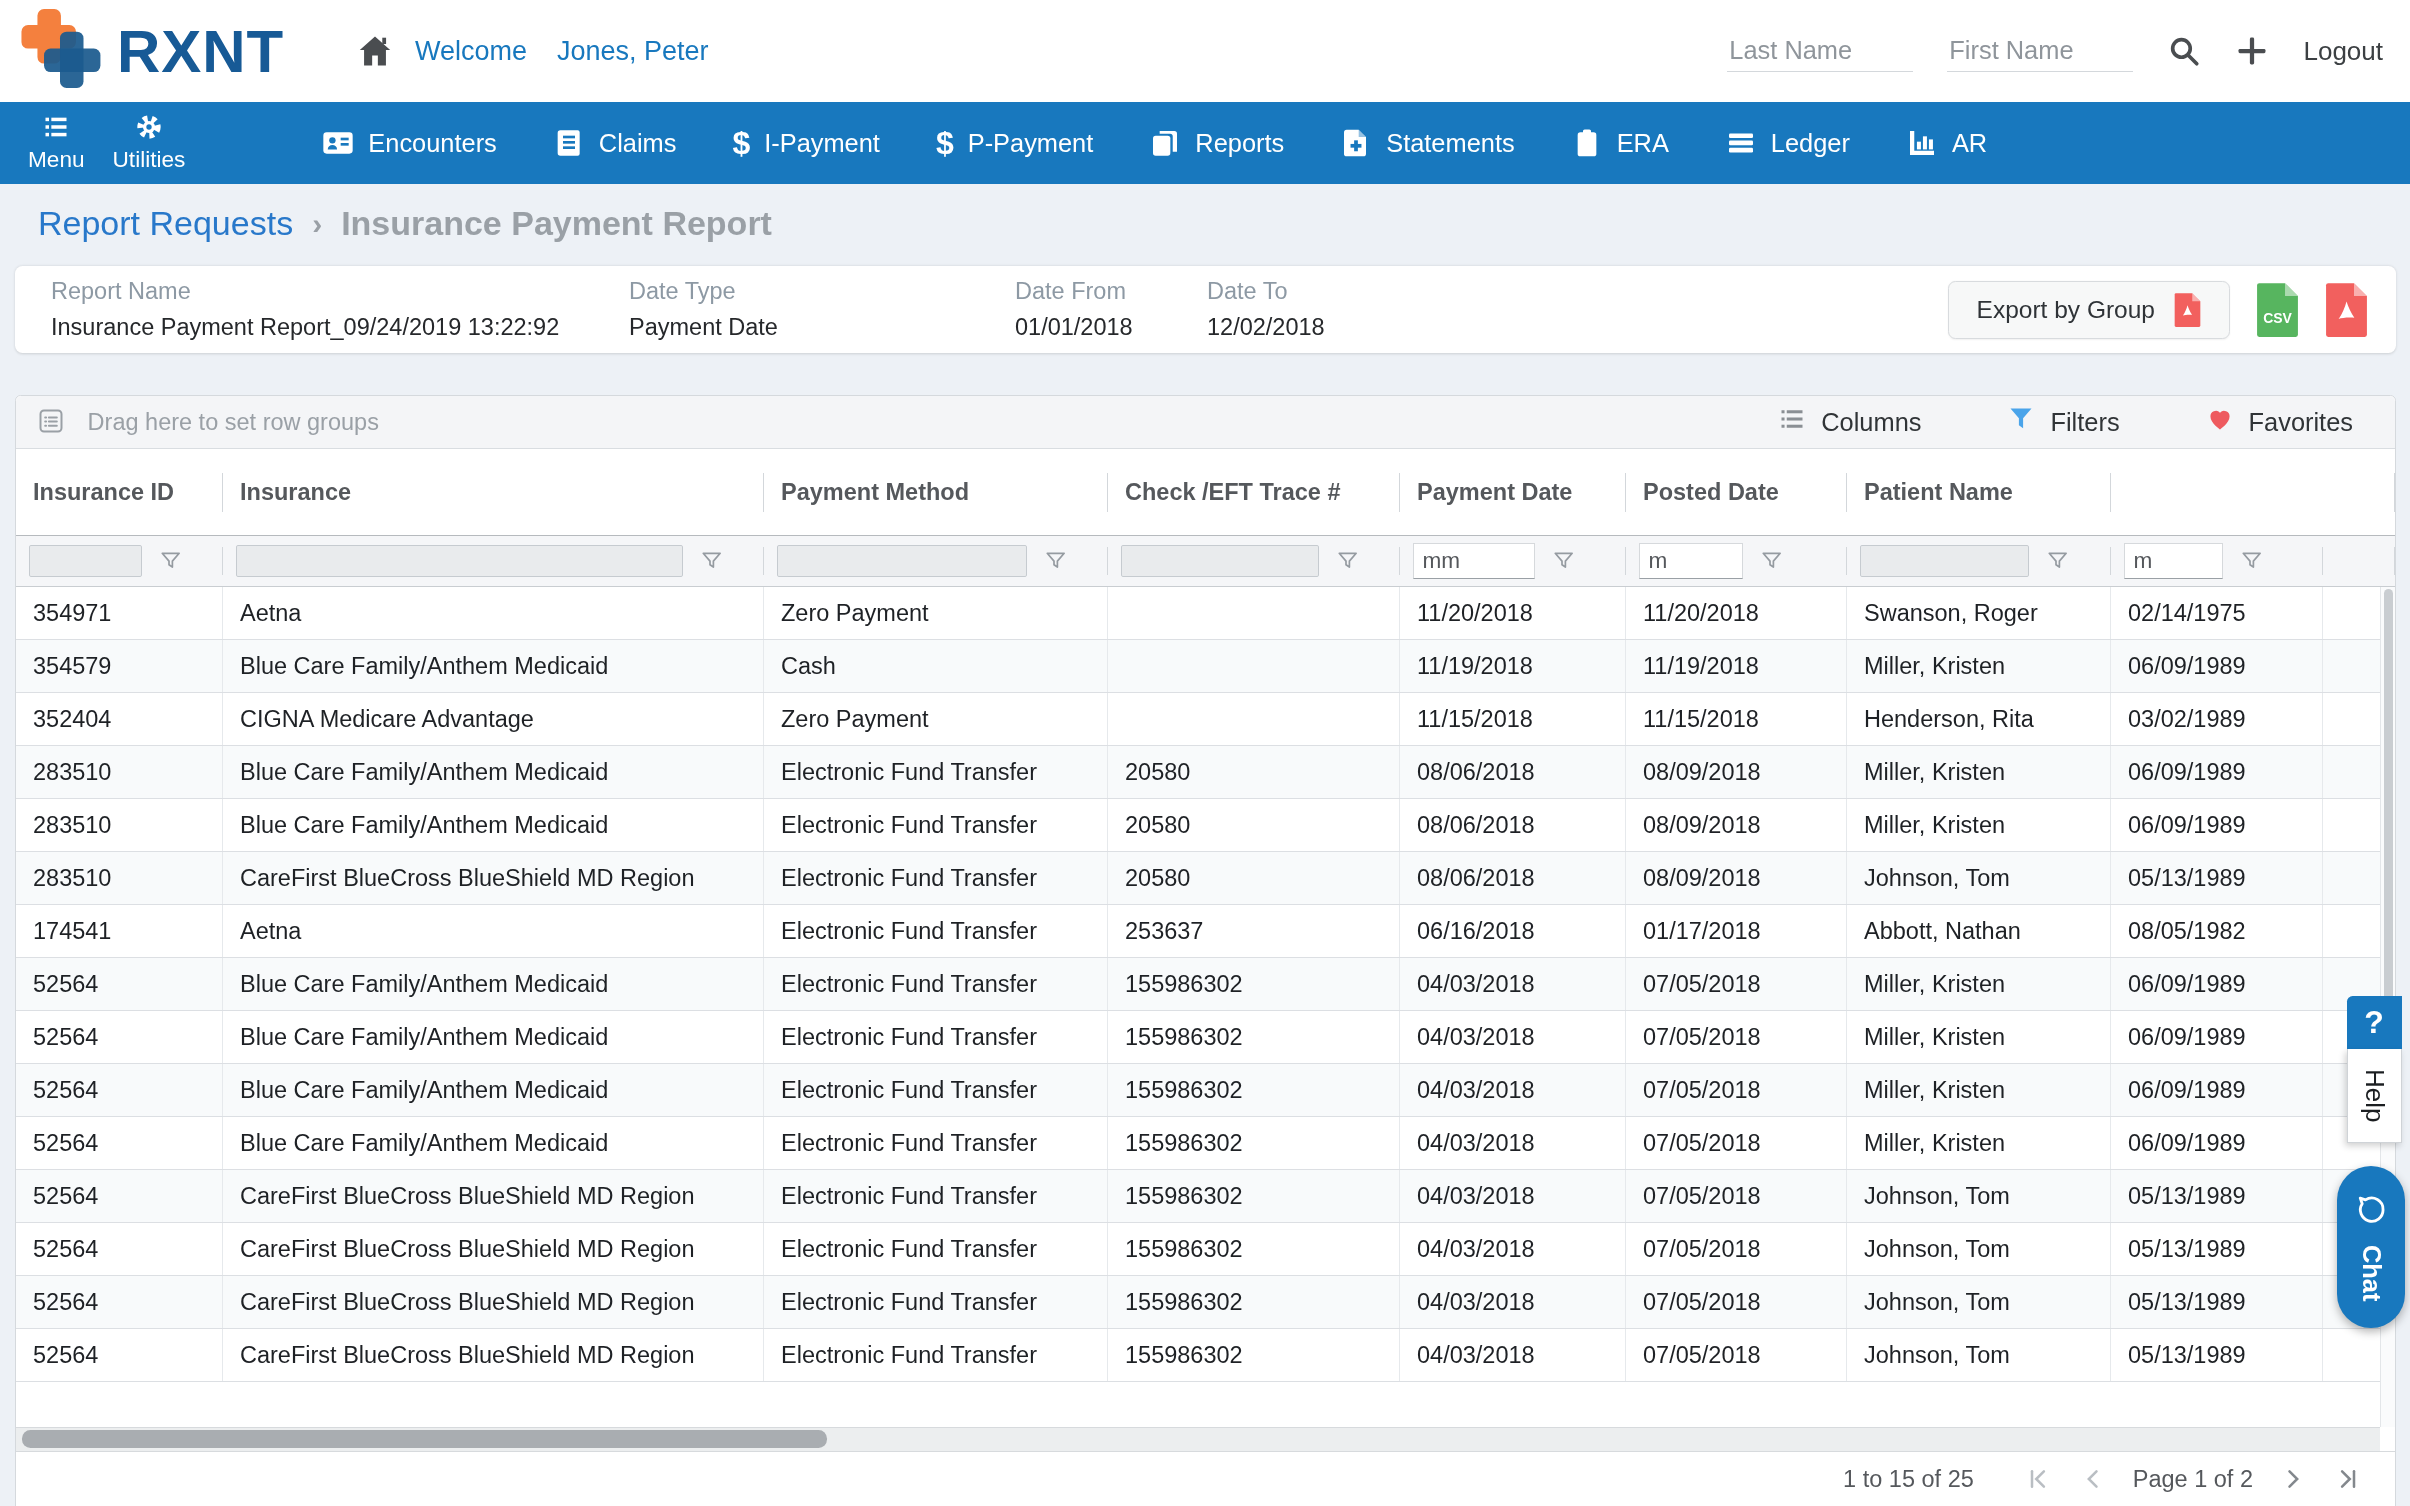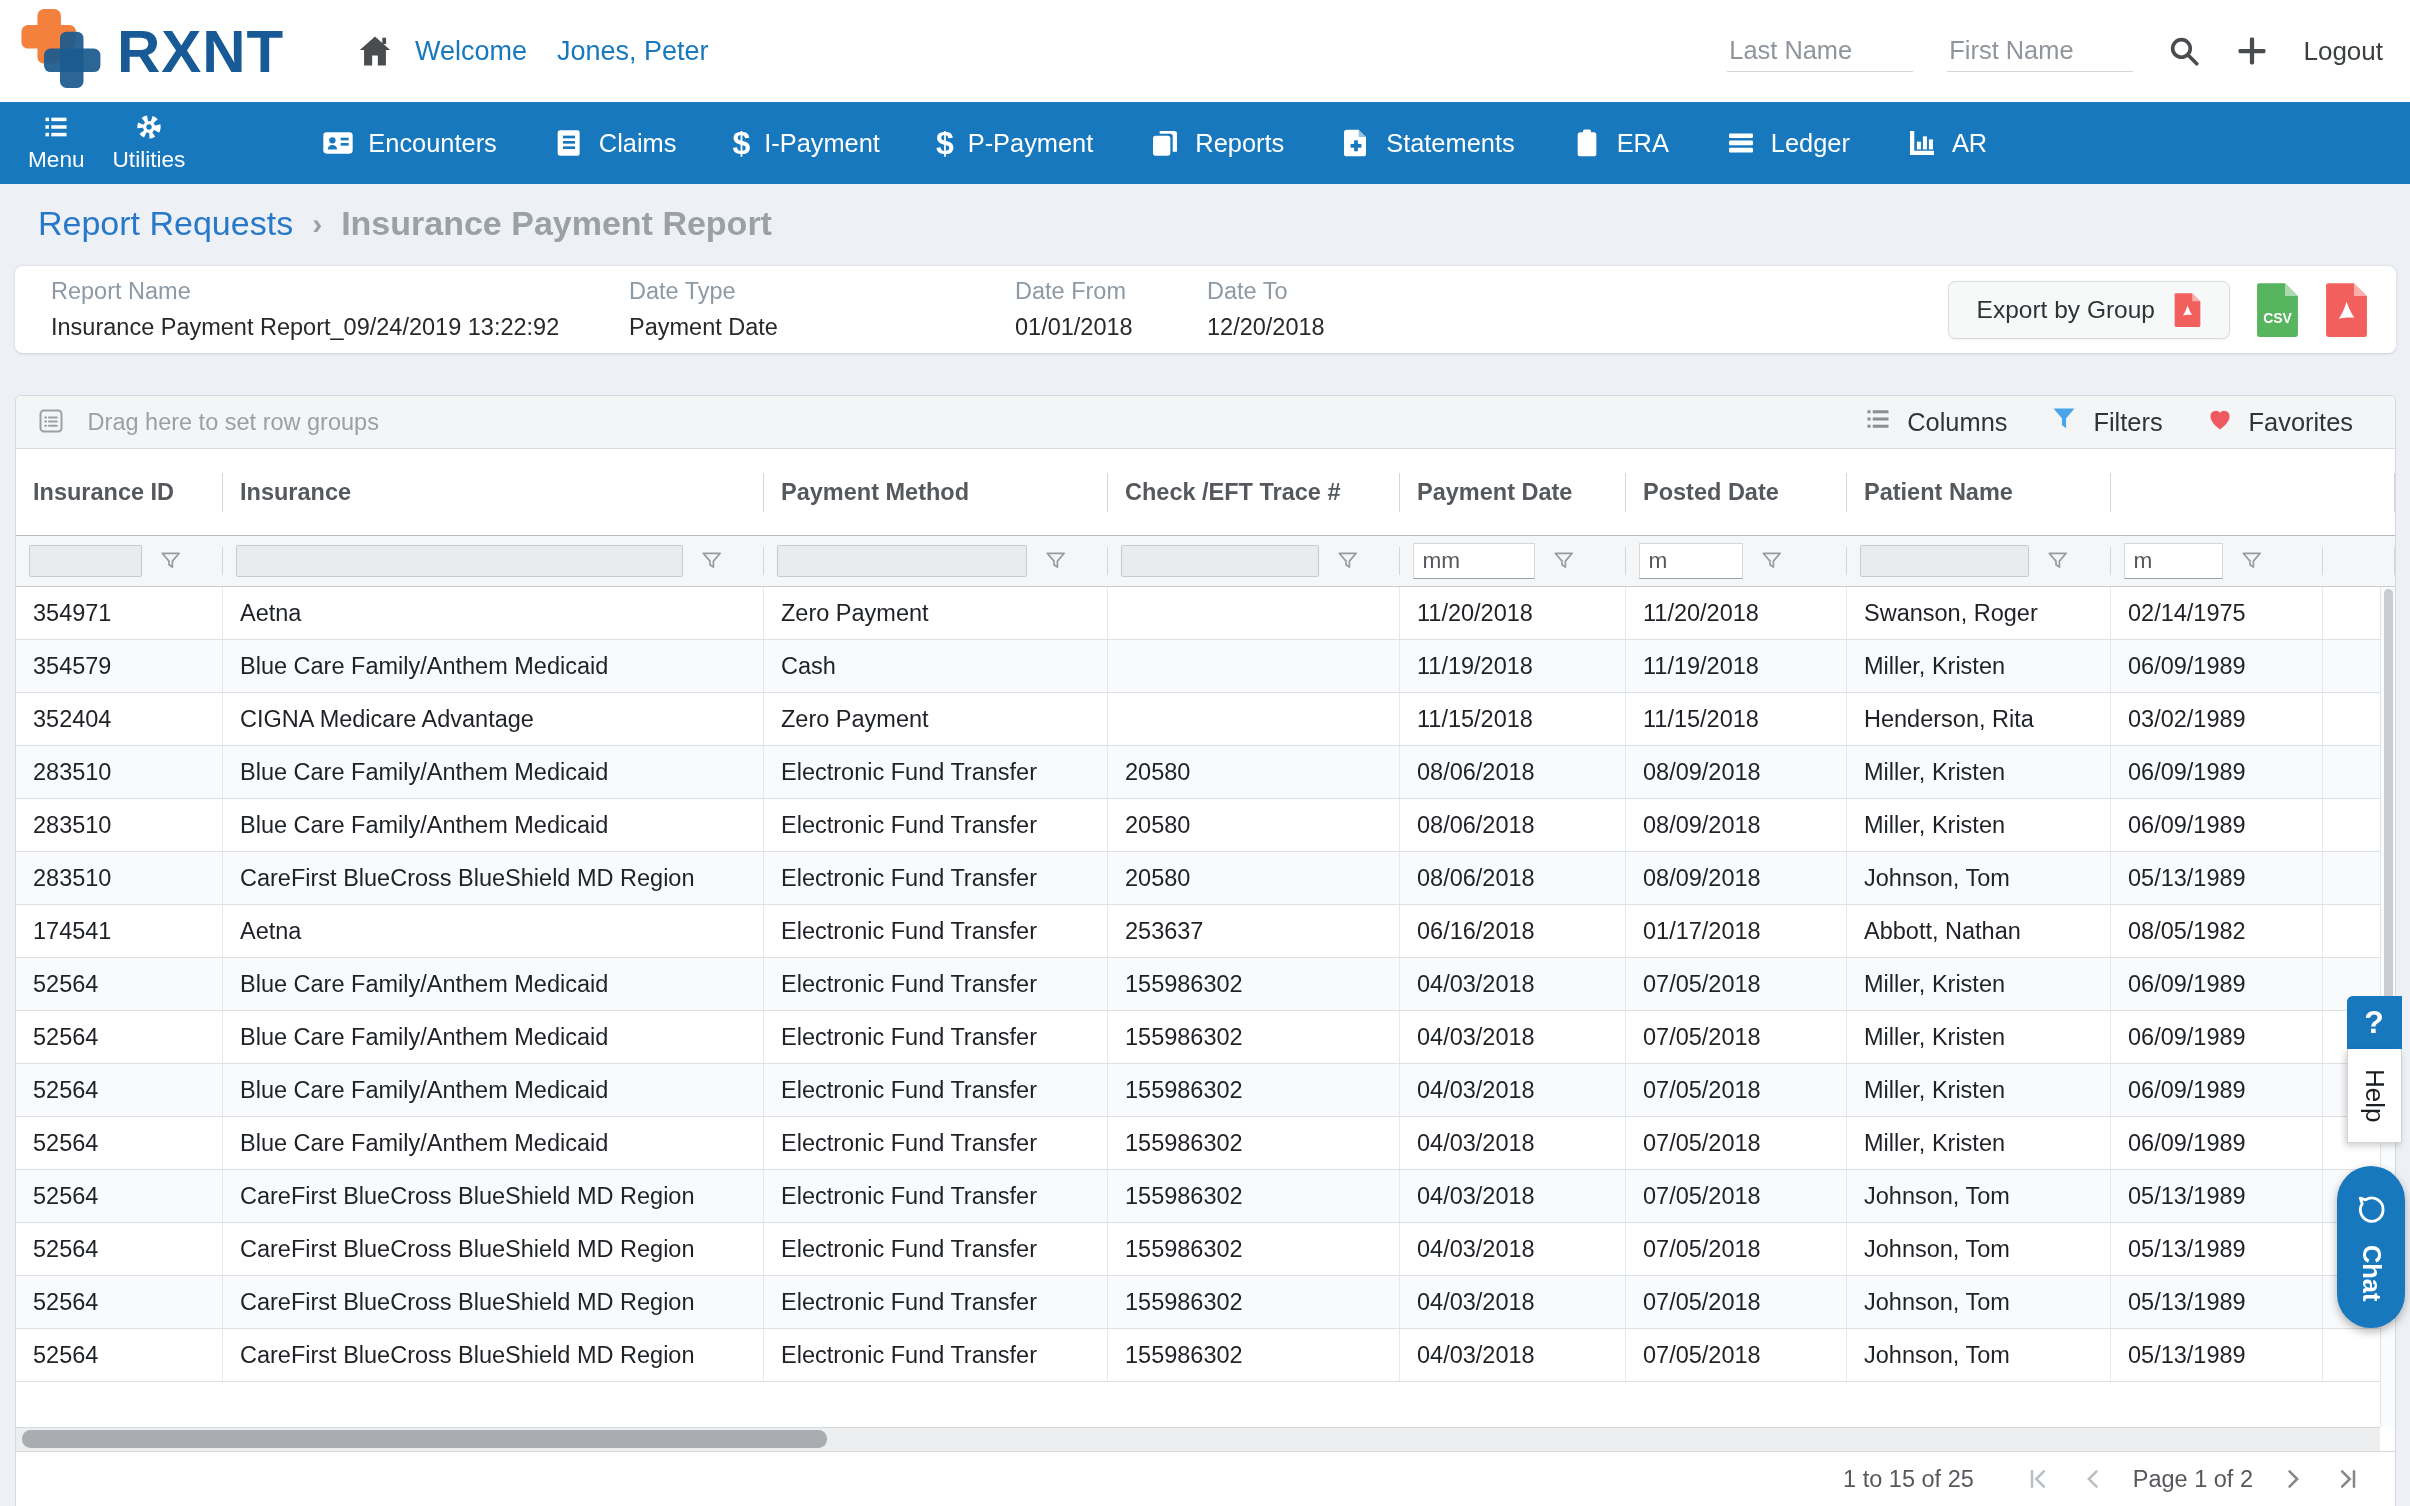--- a/index.html
+++ b/index.html
@@ -60,21 +60,21 @@
   .file-ic { width:43px; height:54px; cursor:pointer; }
   .file-ic-sm { width:27px; height:34px; }
 
   
   .grid-card { position:absolute; top:395px; left:15px; right:15px; bottom:0; background:#fff;
                border:0.9px solid #d5d9dd; border-radius:5.6px 5.6px 0 0; display:flex; flex-direction:column; }
   .rowgroups { height:53px; background:#f4f5f7; border-bottom:0.9px solid #d9dde1; display:flex;
                align-items:center; padding:0 21px; gap:22.6px; border-radius:5.6px 5.6px 0 0; }
   .rowgroups svg { width:28px; height:28px; }
   .rg-hint { color:#9aa0a6; font-size:23.5px; }
-  .toolbar { margin-left:auto; display:flex; align-items:center; gap:43px; padding-right:21px; }
+  .toolbar { margin-left:auto; display:flex; align-items:center; gap:86px; padding-right:21px; }
   .tool { display:flex; align-items:center; gap:15px; font-size:25.4px; color:#303437; cursor:pointer; }
   .tool svg { width:28px; height:28px; }
 
   .grid-header { height:87px; display:flex; align-items:stretch; border-bottom:0.9px solid #b6babe; background:#fff; }
   .hcell { display:flex; align-items:center; padding-left:17px; font-size:23.5px; color:#55585c;
            font-weight:bold; position:relative; }
   .hcell::after { content:""; position:absolute; right:0; top:23.5px; bottom:23.5px; width:0.9px; background:#d3d7db; }
   .fill { flex:1; }
 
   .grid-filter { height:51px; display:flex; align-items:center; background:#f5f6f8;
@@ -292,21 +292,21 @@
       <div class="rfield f1">
         <span class="rlabel">Date Type</span>
         <span class="rvalue">Payment Date</span>
       </div>
       <div class="rfield f2">
         <span class="rlabel">Date From</span>
         <span class="rvalue">01/01/2018</span>
       </div>
       <div class="rfield f3">
         <span class="rlabel">Date To</span>
-        <span class="rvalue">12/20/2018</span>
+        <span class="rvalue">12/02/2018</span>
       </div>
     </div>
     <div class="rexport">
       <button class="export-btn">
         <span>Export by Group</span>
         <span class="file-ic-sm">
           <svg viewBox="0 0 40 50" width="27" height="34">
               <path d="M3 0h24l12 12v36a2 2 0 0 1-2 2H3a2 2 0 0 1-2-2V2a2 2 0 0 1 2-2z" fill="#f2605e"></path>
               <path d="M27 0l12 12H27z" fill="#fff" opacity=".5"></path>
               <path d="M20 18c-1.3 5.2-3.7 10.8-6.8 15.2 2.5-.9 8.8-1.6 13.6-1-2.8-4-5.2-9.4-6.8-14.2z" fill="#fff"></path>

